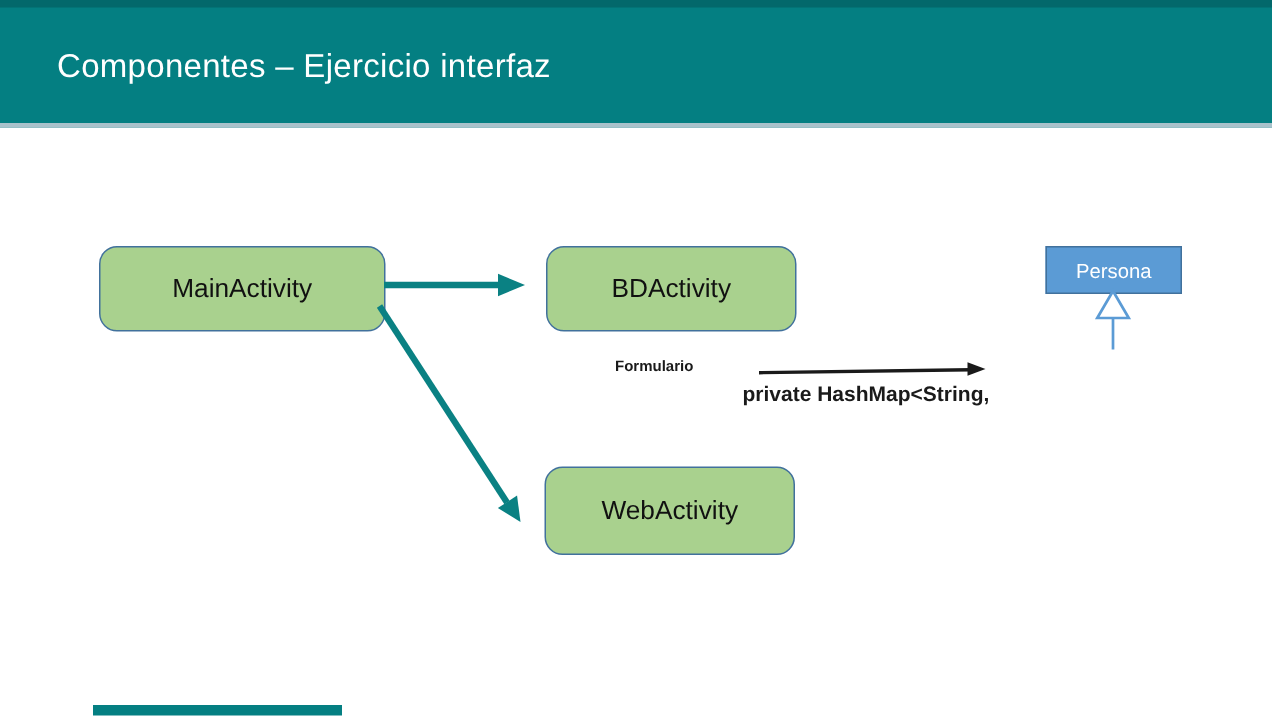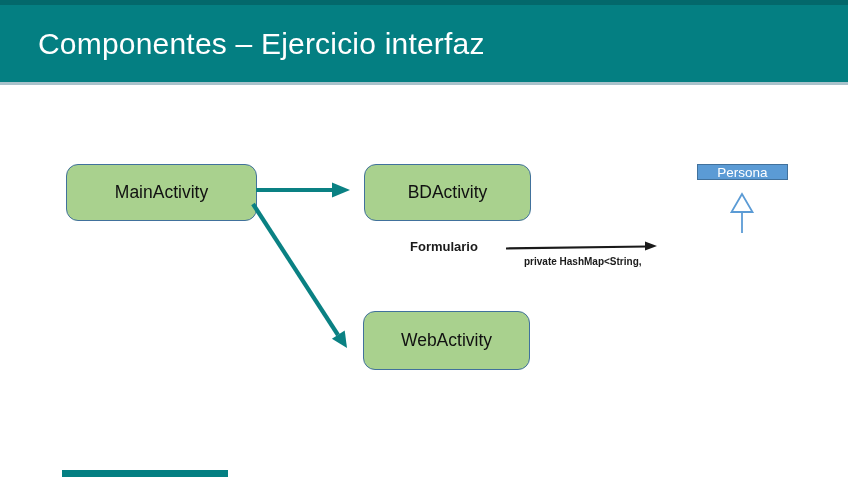--- a/index.html
+++ b/index.html
@@ -14,21 +14,21 @@
 
   
   .header {
     position:absolute; left:0; top:0; width:848px; height:85px;
     background:#047f82;
     border-top:5px solid #03686b;
     border-bottom:3px solid #a9c2cb;
   }
   .header .title {
     position:absolute; left:38px; top:20px;
-    font-size:30px; line-height:38px; color:#ffffff;
+    font-size:22px; line-height:38px; color:#ffffff;
     font-weight:400; letter-spacing:0.2px;
     white-space:nowrap;
   }
 
   
   .node {
     position:absolute;
     background:#a9d18e;
     border:1.6px solid #41719c;
     border-radius:12px;
@@ -40,33 +40,33 @@
   .node-web  { left:363px; top:311px; width:167px; height:59px; }
 
   
   .uml-box {
     position:absolute;
     background:#5b9bd5;
     border:1.5px solid #41719c;
     display:flex; align-items:center; justify-content:center;
     font-size:13.5px; color:#ffffff;
   }
-  .uml-persona { left:697px; top:164px; width:91px;  height:16px; }
+  .uml-persona { left:697px; top:164px; width:91px;  height:32px; }
   .uml-cliente { left:693px; top:232px; width:100px; height:29px; }
 
   
   .form-label {
     position:absolute; left:410px; top:239px;
-    font-size:13px; font-weight:700; color:#1a1a1a;
+    font-size:10px; font-weight:700; color:#1a1a1a;
     white-space:nowrap;
   }
   .code-text {
     position:absolute; left:495px; top:255px;
-    font-size:10px; font-weight:700; color:#1a1a1a;
-    line-height:14.5px; white-space:nowrap;margin-left:29px;
+    font-size:14px; font-weight:700; color:#1a1a1a;
+    line-height:14.5px; white-space:nowrap;
   }
 
   
   svg.overlay {
     position:absolute; left:0; top:0; width:848px; height:477px;
     pointer-events:none;
   }
 
   
   .footer-accent {

